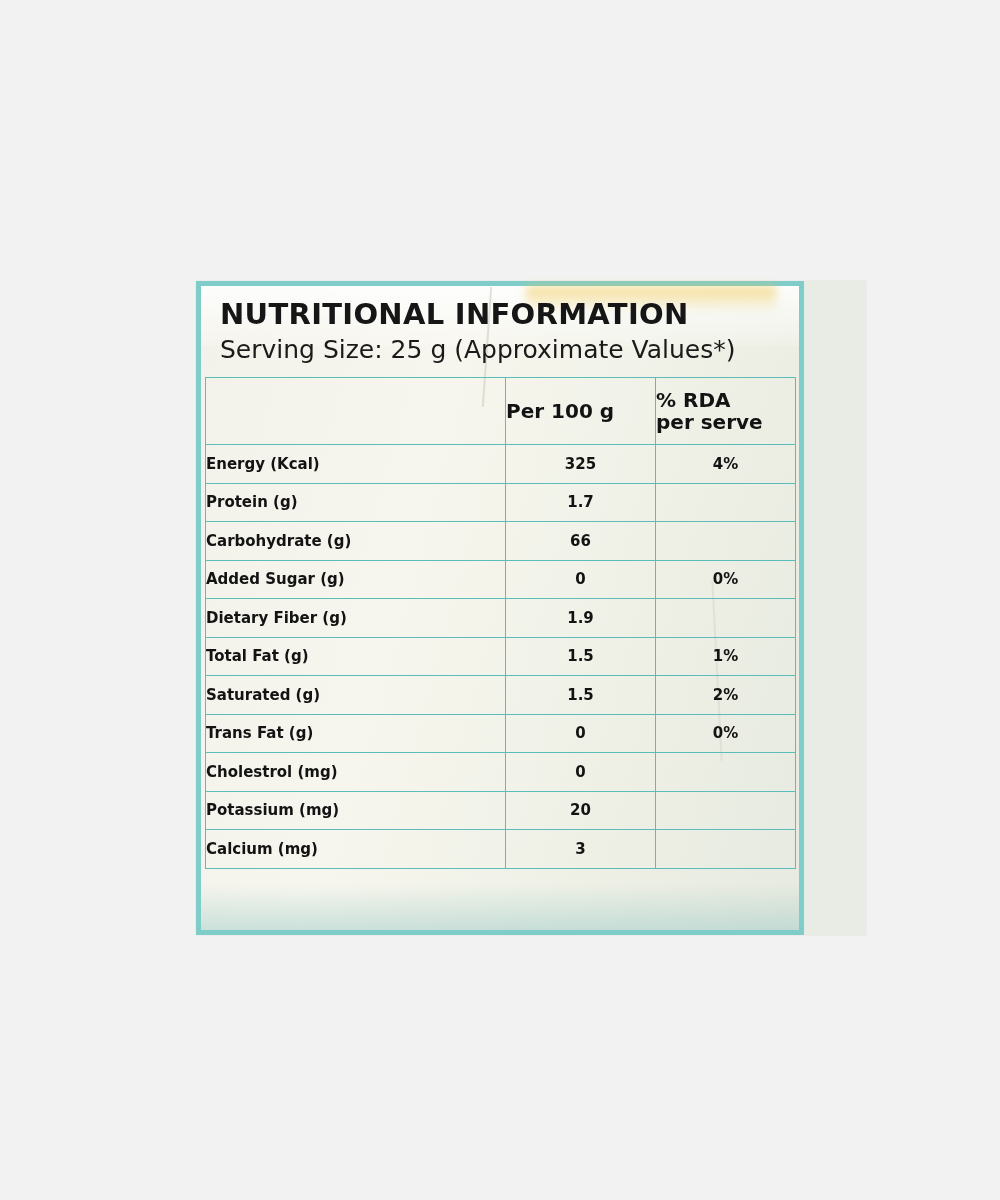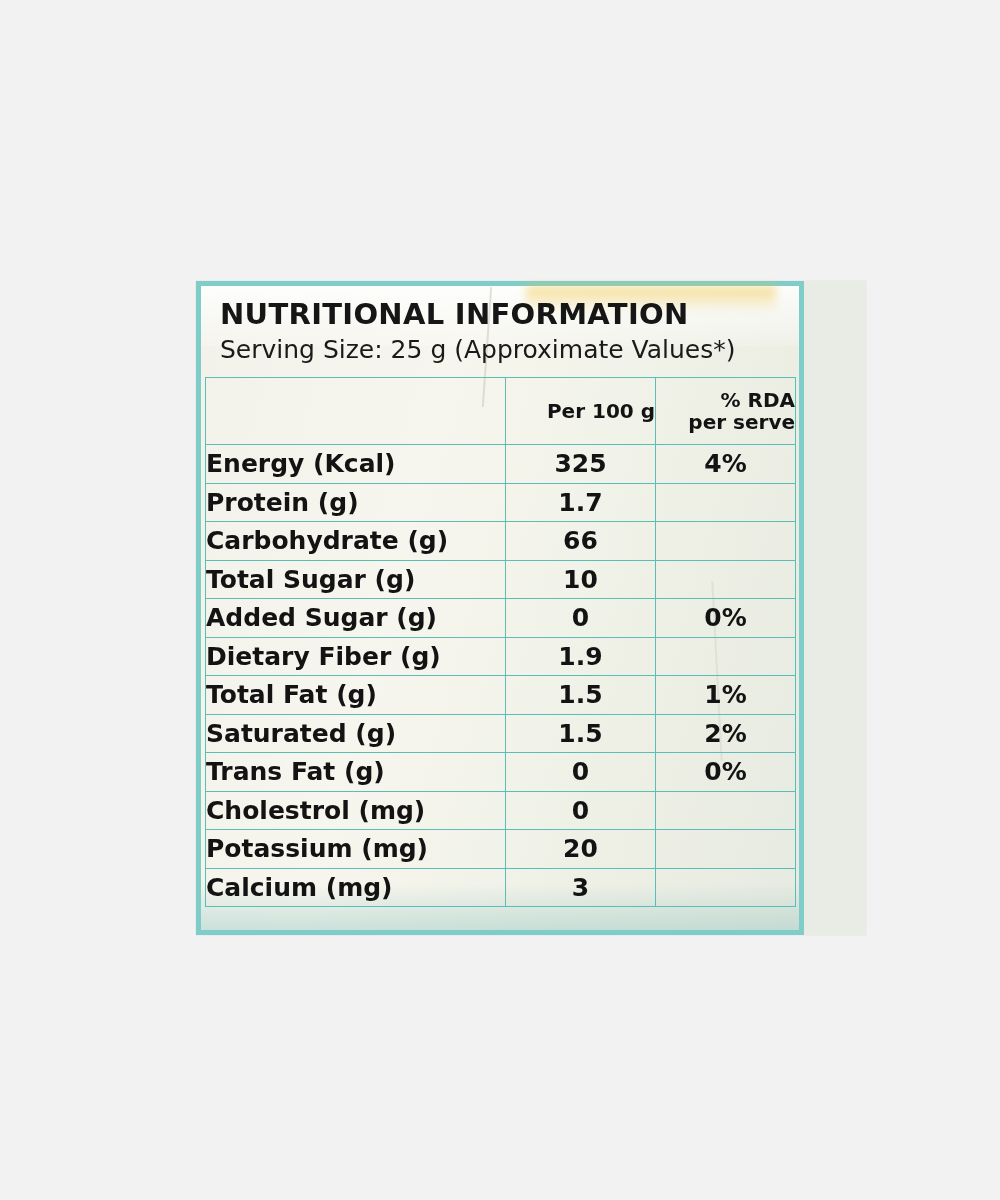--- a/index.html
+++ b/index.html
@@ -131,28 +131,28 @@
     color: #131313;
   }
   .col-name { width: 300px; }
   .col-val  { width: 150px; }
   .col-rda  { width: 140px; }
 
   thead th {
     height: 66px;
     font-size: 20px;
     font-weight: bold;
-    text-align: right;
+    text-align: left;
     line-height: 1.12;
   }
   thead th.blank { border-left: none; border-top: none; }
 
   tbody td {
     height: 37.5px;
-    font-size: 25px;
+    font-size: 15px;
     font-weight: bold;
   }
   td.name {
     padding-left: 18px;
     text-align: left;
     border-left: none;
   }
   td.name.indent { padding-left: 40px; }
   td.val, td.rda {
     text-align: center;
@@ -205,25 +205,20 @@
             <td class="name">Protein (g)</td>
             <td class="val">1.7</td>
             <td class="rda"></td>
           </tr>
           <tr>
             <td class="name">Carbohydrate (g)</td>
             <td class="val">66</td>
             <td class="rda"></td>
           </tr>
           <tr>
-            <td class="name indent">Total Sugar (g)</td>
-            <td class="val">10</td>
-            <td class="rda"></td>
-          </tr>
-          <tr>
             <td class="name indent">Added Sugar (g)</td>
             <td class="val">0</td>
             <td class="rda">0%</td>
           </tr>
           <tr>
             <td class="name">Dietary Fiber (g)</td>
             <td class="val">1.9</td>
             <td class="rda"></td>
           </tr>
           <tr>

